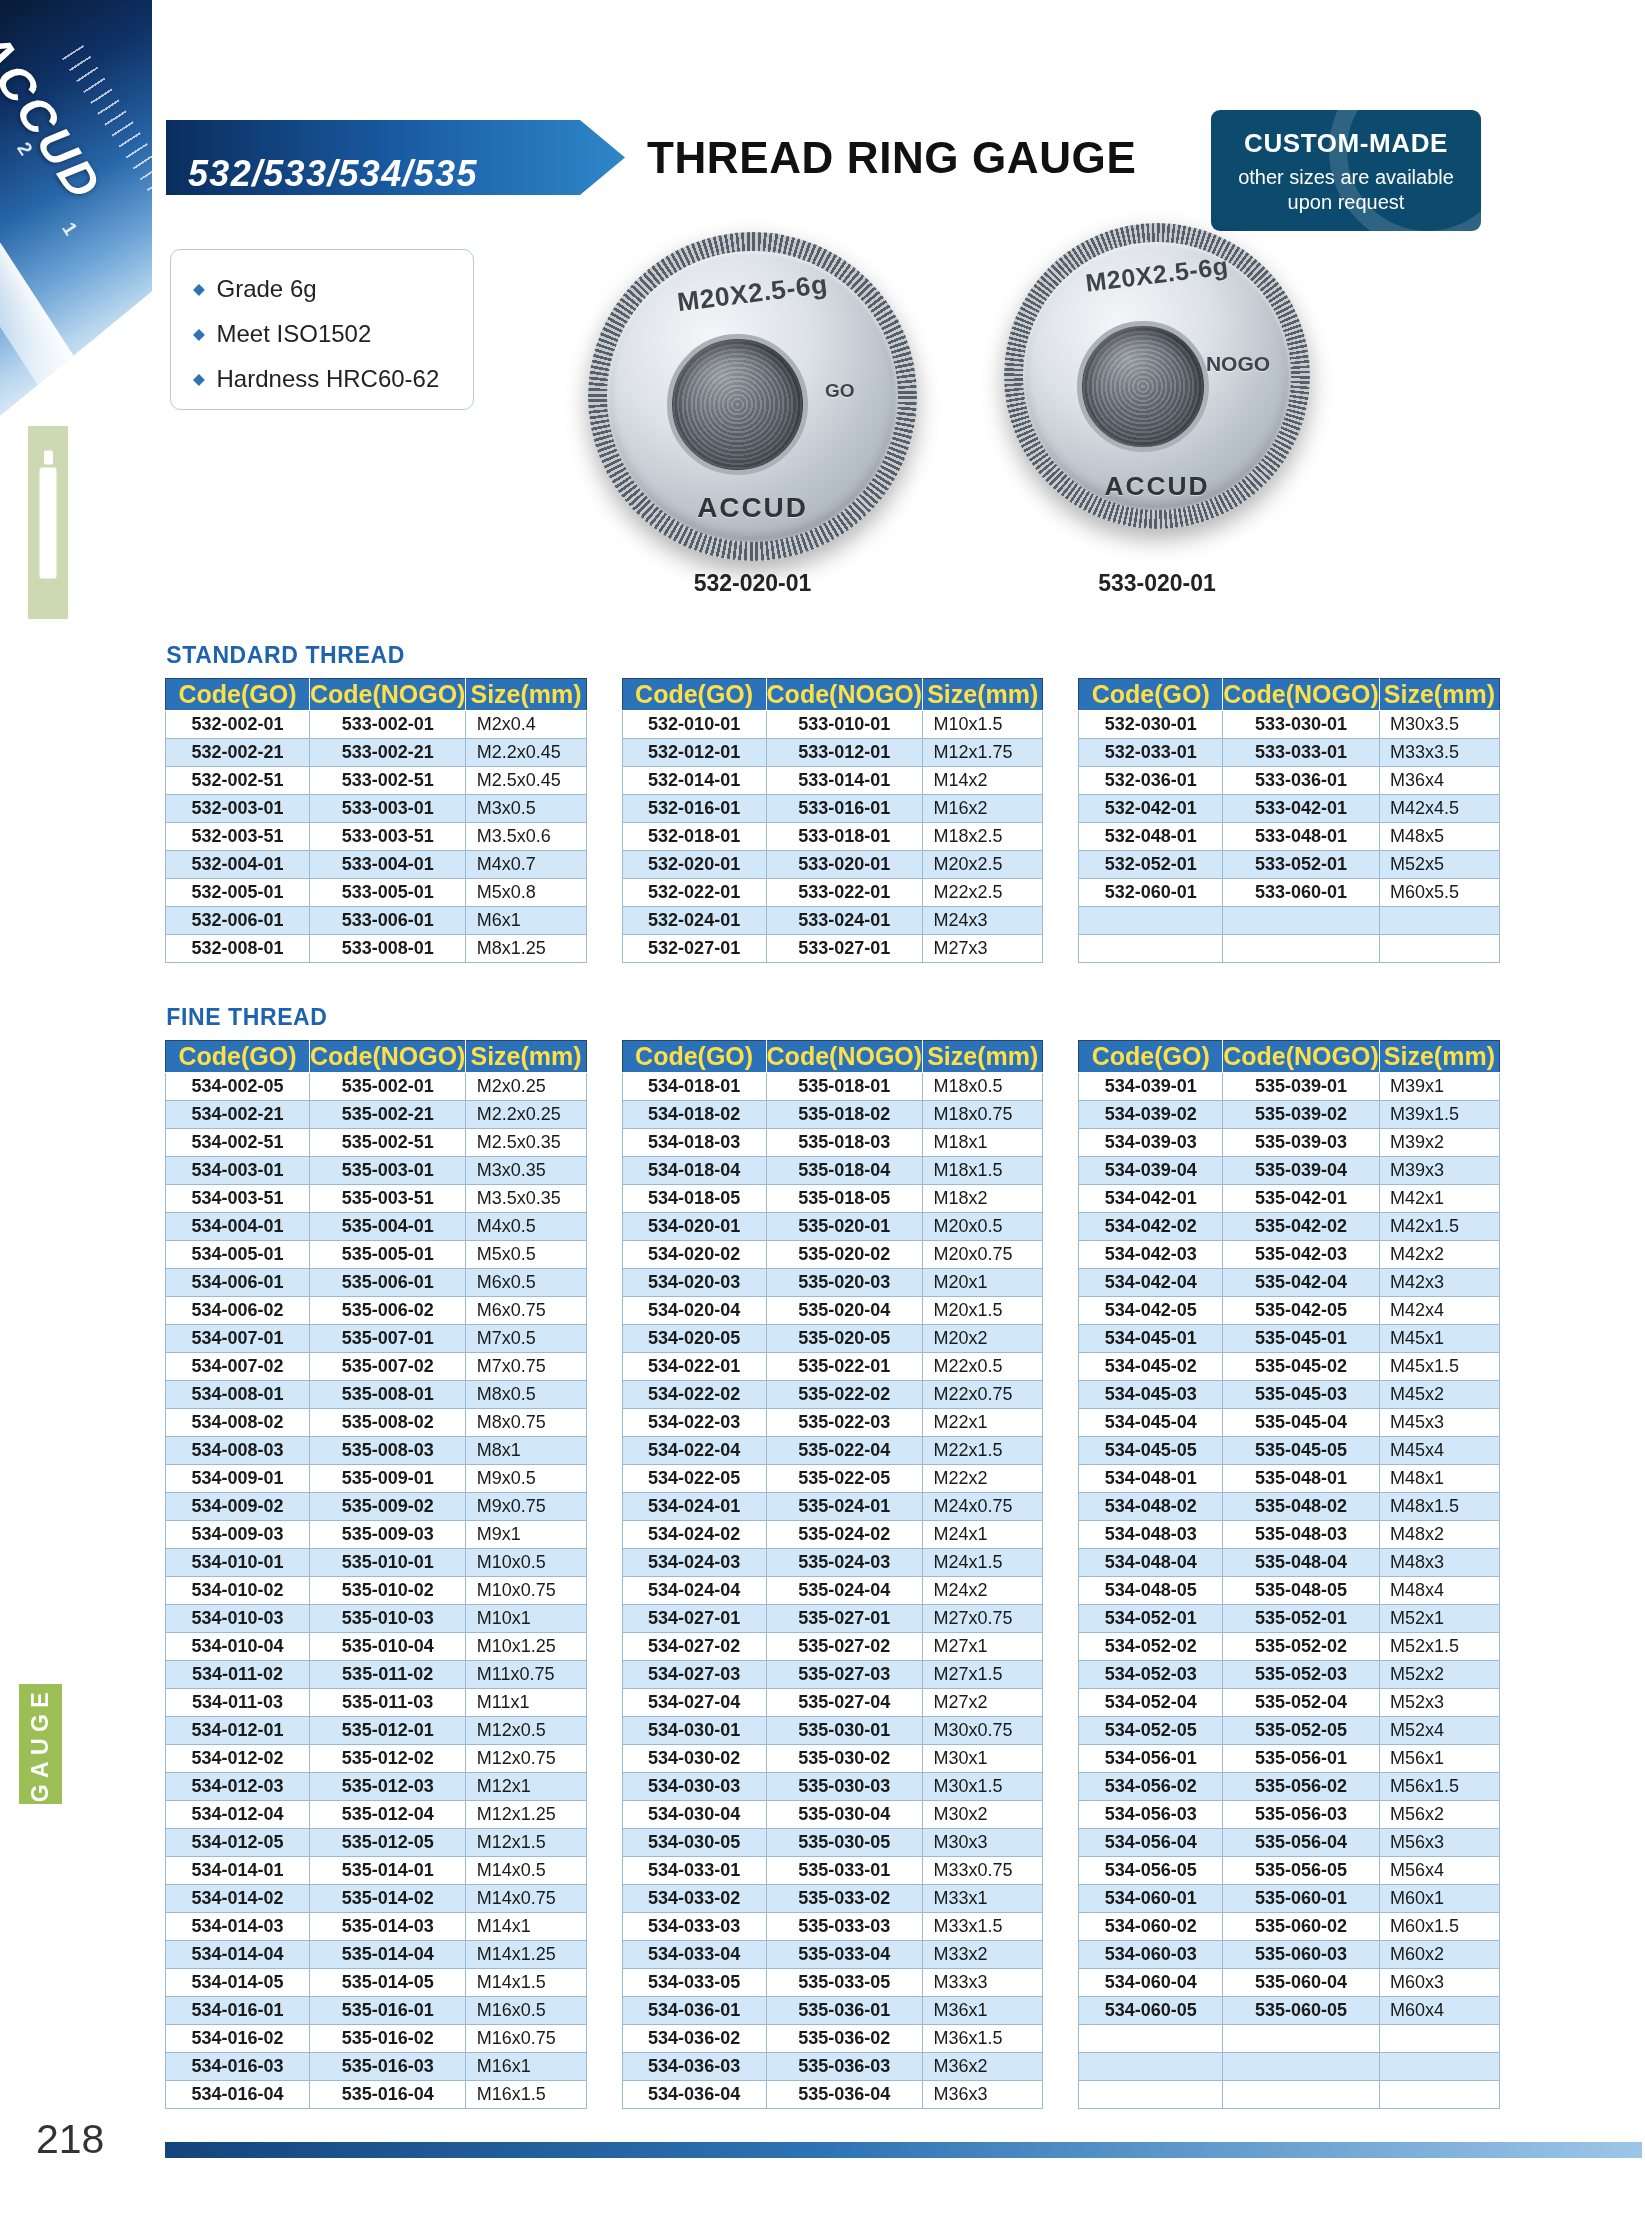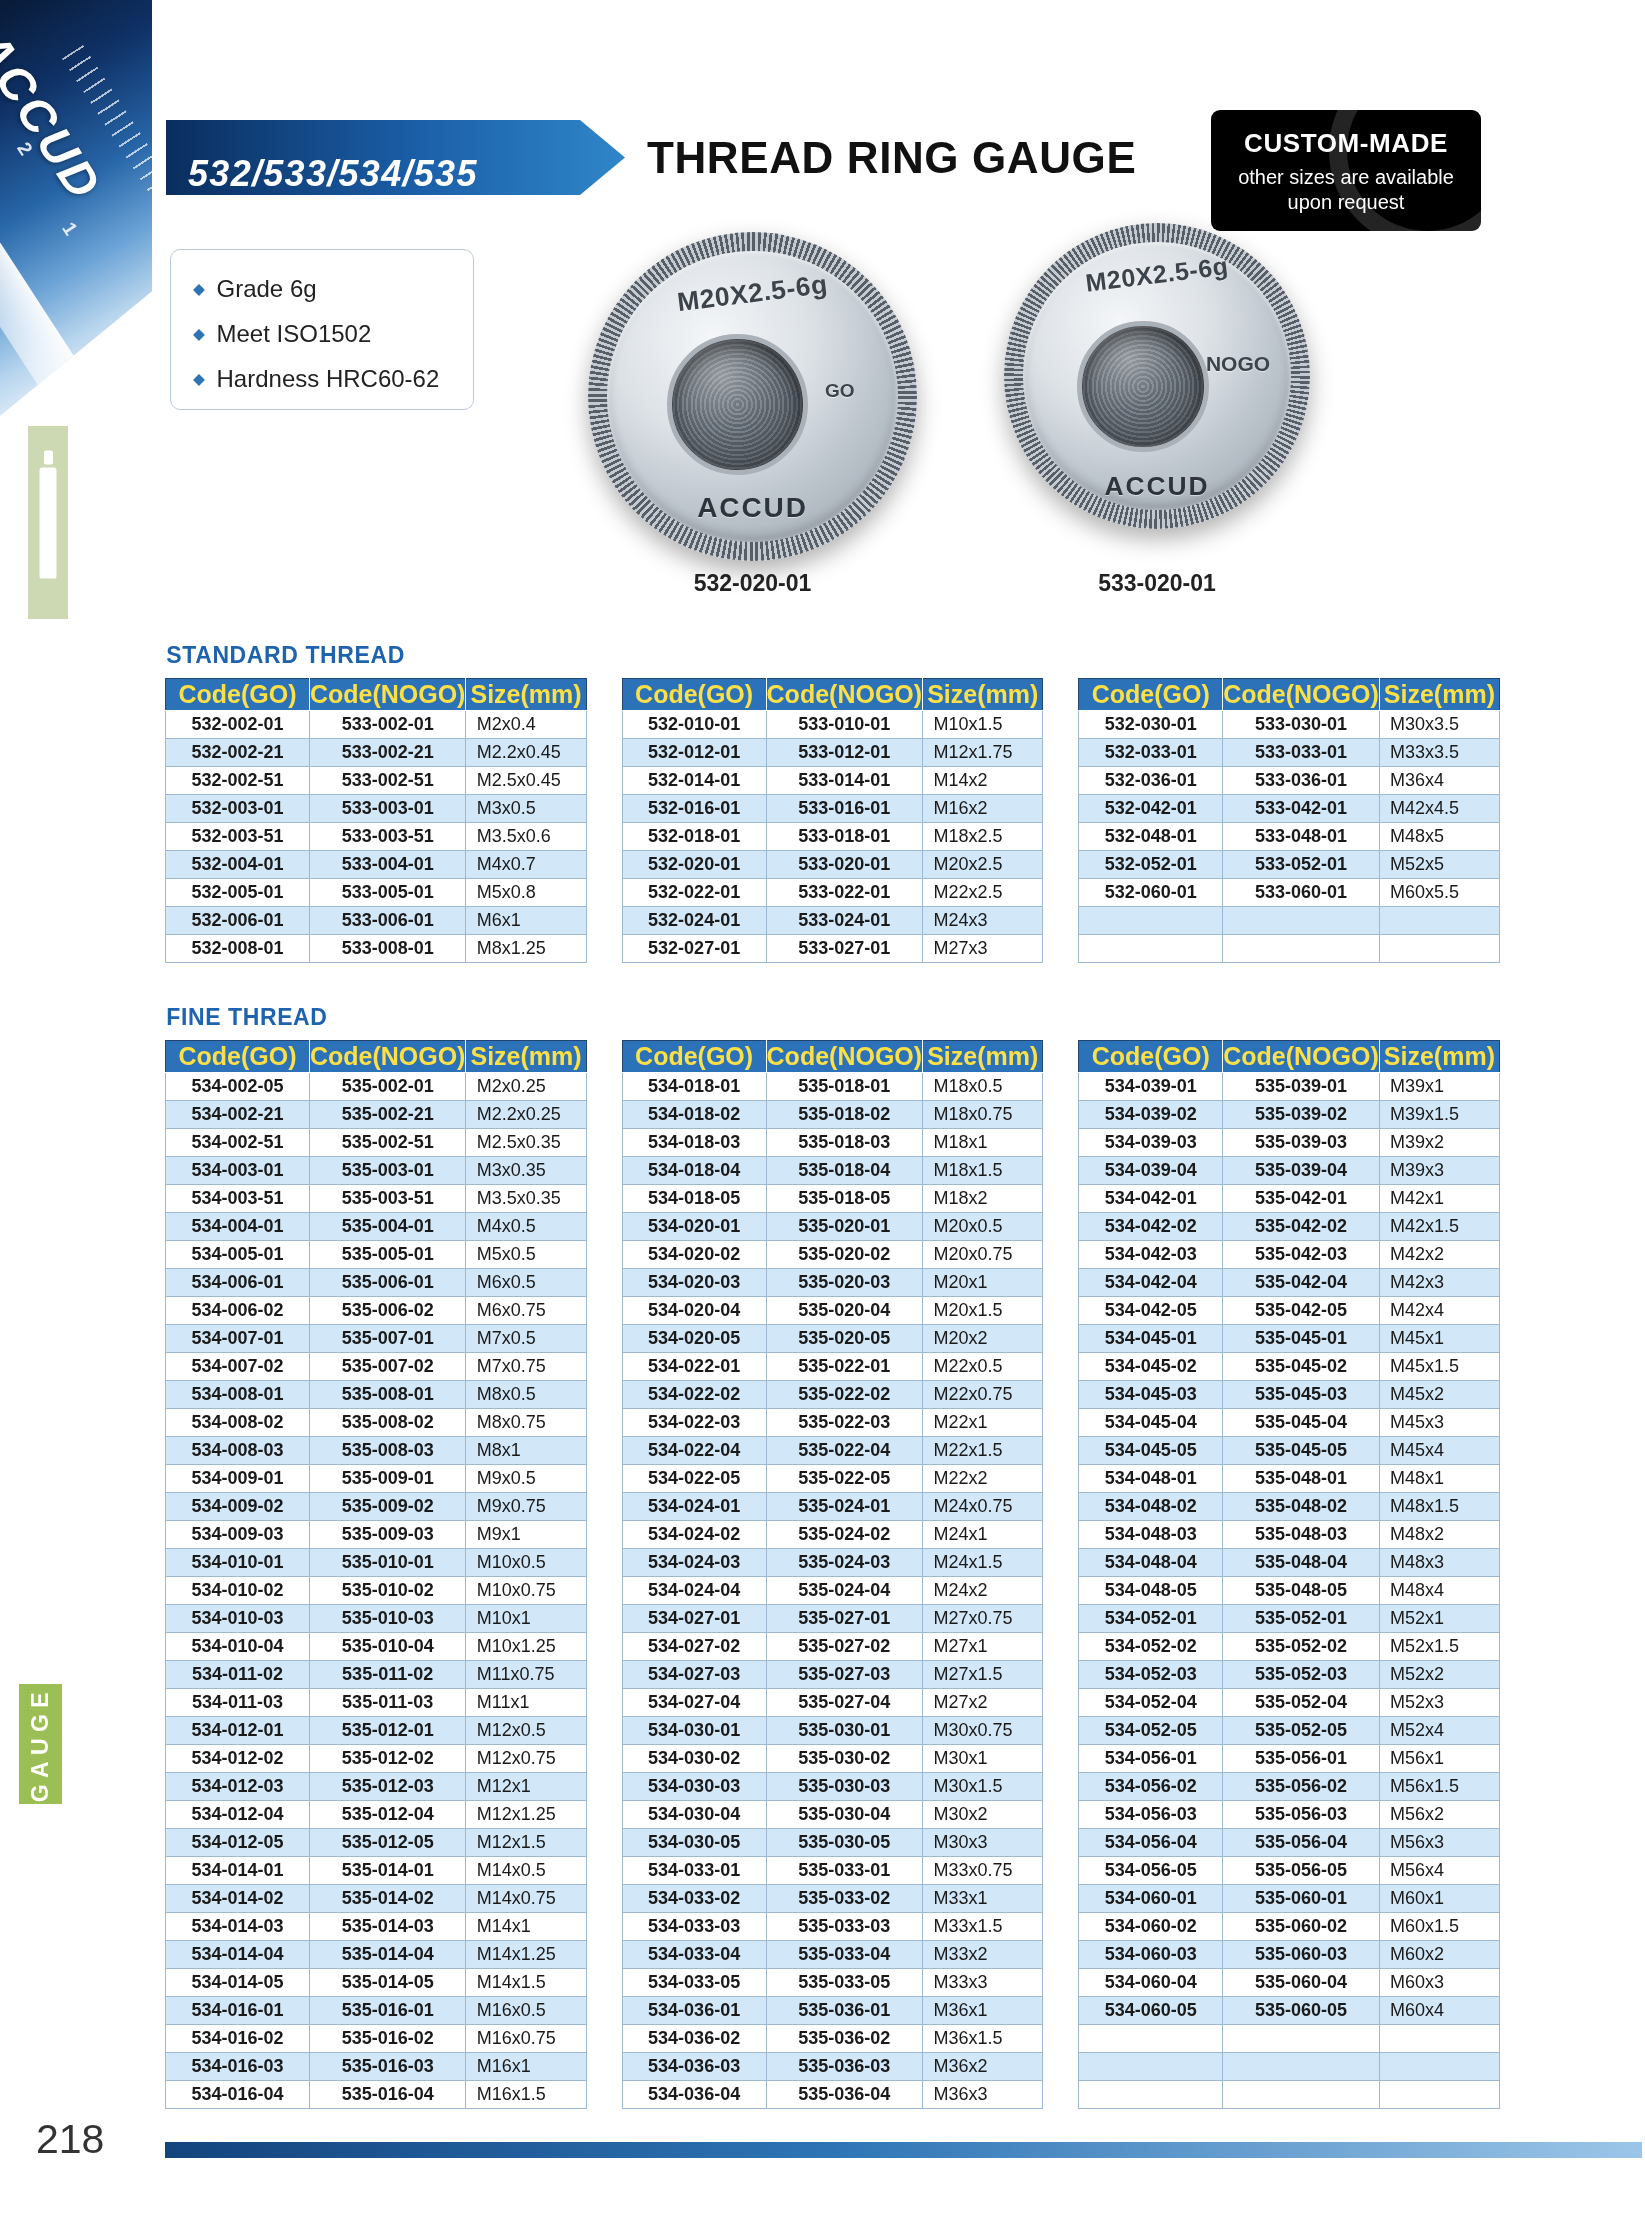--- a/index.html
+++ b/index.html
@@ -36,21 +36,21 @@
   
   .content{position:absolute;left:152px;top:0;right:0;bottom:0;}
   .model-banner{position:absolute;left:14px;top:120px;width:459px;height:75px;
     background:linear-gradient(90deg,#0a2d5e,#1b5fa8 55%,#2f86c8);
     clip-path:polygon(0 0,calc(100% - 45px) 0,100% 50%,calc(100% - 45px) 100%,0 100%);
     display:flex;align-items:flex-end;}
   .model-banner span{color:#fff;font-size:36px;font-weight:bold;font-style:italic;
     padding-left:22px;letter-spacing:1.3px;}
   .page-title{position:absolute;left:495px;top:133px;margin:0;font-size:44px;font-weight:800;
     color:#111;letter-spacing:0.6px;white-space:nowrap;}
-  .badge{position:absolute;left:1059px;top:110px;width:270px;height:121px;background:#000000;
+  .badge{position:absolute;left:1059px;top:110px;width:270px;height:121px;background:#0c4a6e;
     border-radius:9px;color:#fff;text-align:center;padding-top:18px;box-sizing:border-box;overflow:hidden;}
   .badge::before{content:"";position:absolute;width:161px;height:161px;border:18px solid rgba(255,255,255,.14);
     border-radius:50%;right:-45px;top:-58px;}
   .badge-title{position:relative;font-size:26px;font-weight:bold;letter-spacing:0.6px;}
   .badge-sub{position:relative;font-size:20px;margin-top:6.4px;line-height:1.25;padding:0 17px;}
   .features{position:absolute;left:18px;top:249px;width:304px;height:161px;border:1.9px solid #b9c9da;
     border-radius:10.3px;box-sizing:border-box;padding:24.5px 0 0 22px;}
   .features ul{list-style:none;margin:0;padding:0;}
   .features li{display:flex;align-items:center;gap:11.6px;margin-bottom:17px;font-size:24px;color:#222;}
   .diamond{color:#2e74b5;font-size:15.5px;}

